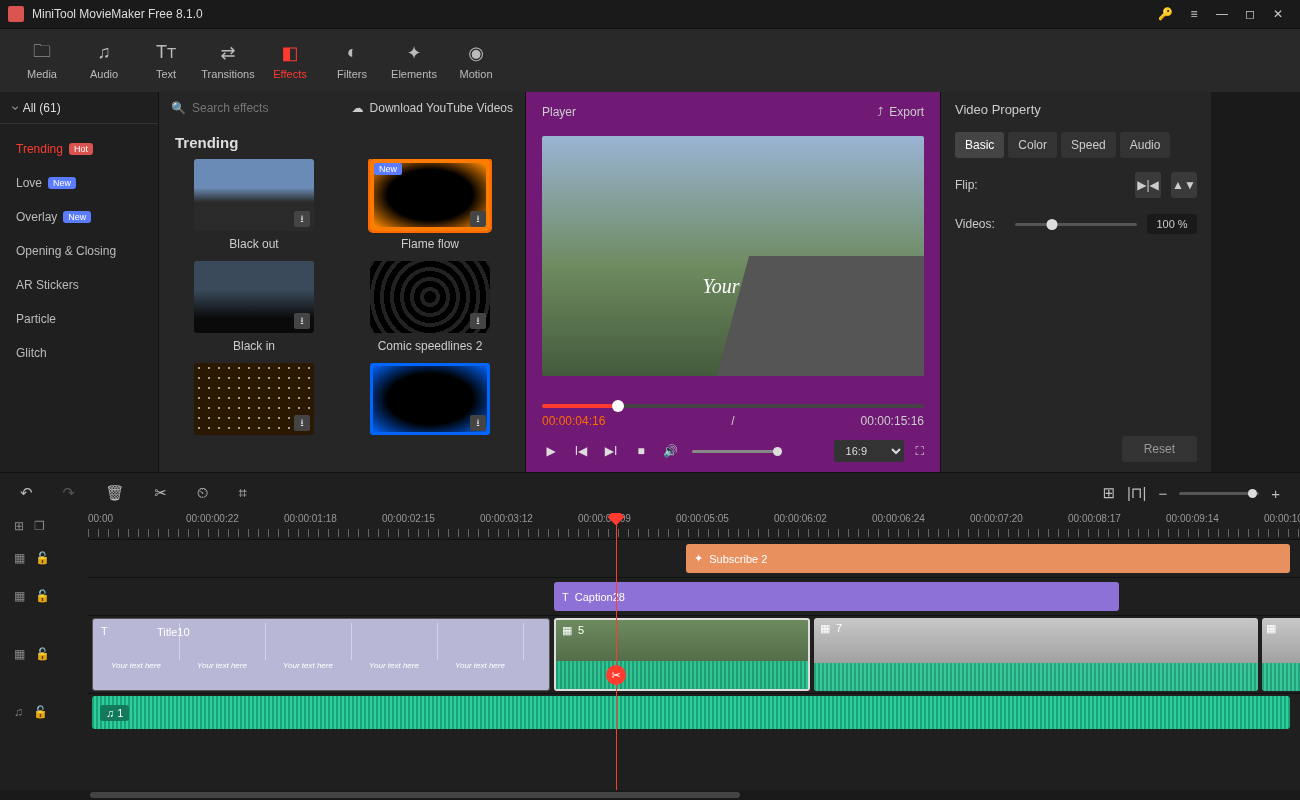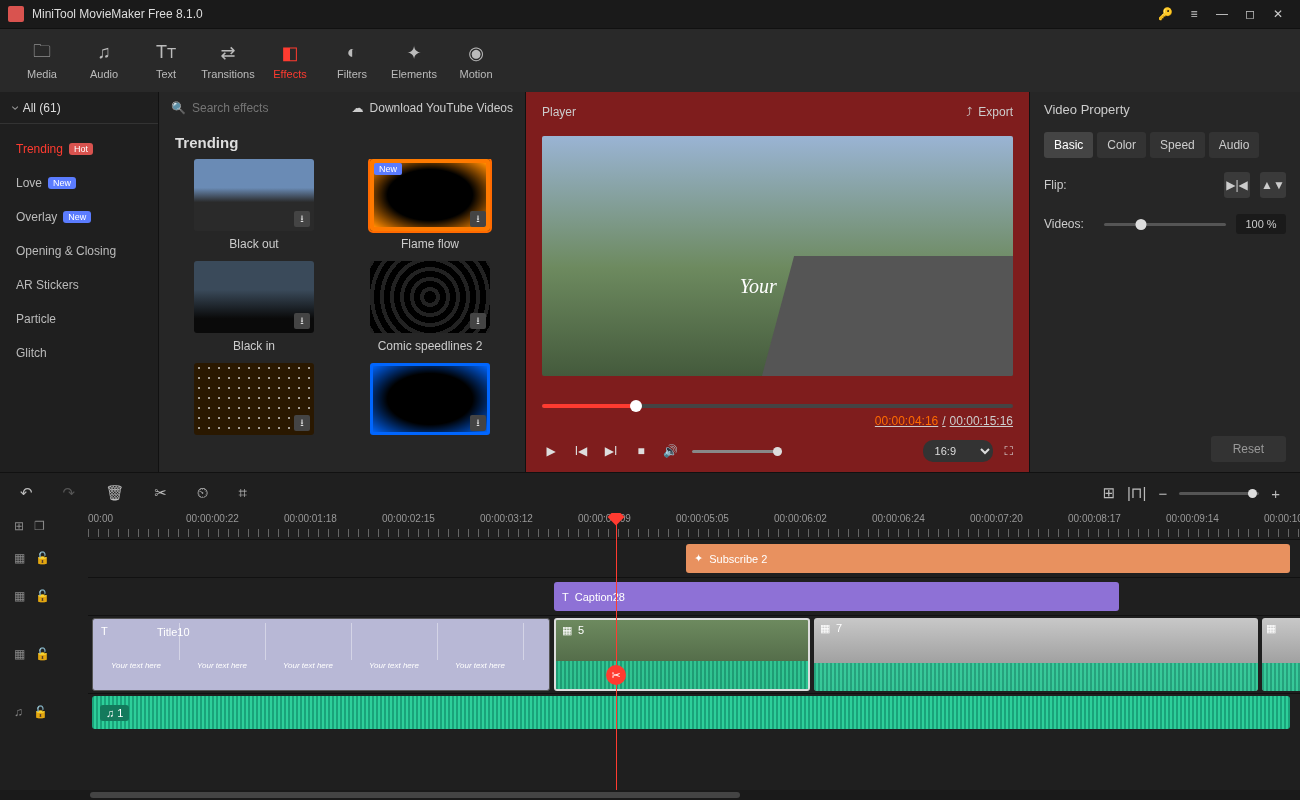--- a/index.html
+++ b/index.html
@@ -48,38 +48,38 @@
 .thumb .newtag { position: absolute; left: 4px; top: 4px; background: #5b7cff; color: #fff; font-size: 9px; padding: 1px 5px; border-radius: 2px; }
 .card-label { color: #ccc; font-size: 12px; }
 .th-mountain { background: linear-gradient(#6a8bb5 40%, #2a2a2a 60%); }
 .th-flame { background: radial-gradient(transparent 50%, #ff8a00 90%), #000; box-shadow: inset 0 0 0 4px #ff7a00; }
 .th-dark { background: linear-gradient(#3a4a5a 40%, #0a0a0a 80%); }
 .th-lines { background: repeating-radial-gradient(circle at center, #000 0 6px, #222 6px 10px); }
 .th-stars { background: radial-gradient(#fff 0.5px, transparent 1px) 0 0/10px 10px, #2a1800; }
 .th-blue { background: radial-gradient(transparent 50%, #0066ff 95%), #000; box-shadow: inset 0 0 0 3px #0066ff; }
 
 
-.mid { width: 505px; background: #7f1d1d; display: flex; flex-direction: column; border-left: 1px solid #111; border-right: 1px solid #111; }
+.mid { width: 416px; background: #701a75; display: flex; flex-direction: column; border-left: 1px solid #111; border-right: 1px solid #111; }
 .player-head { height: 40px; display: flex; align-items: center; justify-content: space-between; padding: 0 16px; color: #ccc; }
 .export-btn { display: flex; align-items: center; gap: 6px; cursor: pointer; }
 .preview { margin: 4px 16px 28px; flex: 1; background: linear-gradient(180deg, #9ab4d4 0%, #6d8a5f 55%, #445a3c 100%); border-radius: 2px; position: relative; overflow: hidden; }
 .preview .road { position: absolute; left: 50%; right: -5%; top: 50%; bottom: 0; background: #555; transform: skewX(-15deg); }
 .preview .overlay-text { position: absolute; left: 42%; top: 58%; color: #fff; font-style: italic; font-size: 20px; font-family: Georgia, serif; }
 .seek-row { padding: 0 16px; }
 .seek { height: 4px; background: #444; border-radius: 2px; position: relative; margin-bottom: 6px; }
 .seek .prog { position: absolute; left: 0; top: 0; bottom: 0; width: 20%; background: #ff3b30; border-radius: 2px; }
 .seek .knob { position: absolute; left: 20%; top: -4px; width: 12px; height: 12px; background: #fff; border-radius: 50%; transform: translateX(-50%); }
-.time-row { display: flex; justify-content: flex-end; gap: 4px; padding: 0 16px 6px; font-size: 12px; text-decoration: underline; }
+.time-row { display: flex; justify-content: space-between; gap: 4px; padding: 0 16px 6px; font-size: 12px; }
 .time-cur { color: #ff6a00; }
 .controls { display: flex; align-items: center; gap: 12px; padding: 6px 16px 10px; }
 .ctrl-btn { width: 18px; height: 18px; color: #ddd; cursor: pointer; display: flex; align-items: center; justify-content: center; }
 .vol-slider { width: 90px; height: 3px; background: #888; border-radius: 2px; position: relative; }
 .vol-slider .vdot { position: absolute; right: 0; top: -3px; width: 9px; height: 9px; background: #ddd; border-radius: 50%; }
 .spacer { flex: 1; }
-.aspect-sel { background: #333; border: none; color: #ddd; padding: 4px 20px 4px 8px; border-radius: 10px; font-size: 11px; }
+.aspect-sel { background: #333; border: none; color: #ddd; padding: 4px 20px 4px 8px; border-radius: 3px; font-size: 11px; }
 .fullscr { cursor: pointer; color: #ddd; }
 
 
 .right { width: 270px; background: #262626; padding: 10px 14px; display: flex; flex-direction: column; }
 .right-head { height: 30px; color: #ccc; font-size: 13px; }
 .prop-tabs { display: flex; gap: 4px; margin-bottom: 14px; }
 .prop-tab { padding: 6px 10px; background: #333; color: #ccc; border-radius: 3px; cursor: pointer; font-size: 12px; }
 .prop-tab.active { background: #444; color: #fff; }
 .prop-row { display: flex; align-items: center; gap: 10px; margin-bottom: 16px; }
 .prop-label { width: 50px; color: #ccc; font-size: 12px; }

